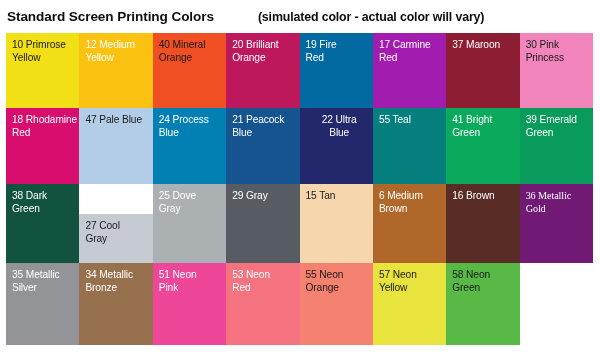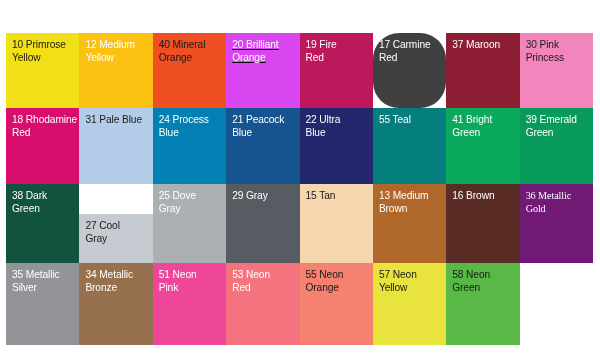--- a/index.html
+++ b/index.html
@@ -78,69 +78,73 @@
     letter-spacing: -0.1px;
     white-space: pre-line;
     word-spacing: 0px;
   }
 </style>
 </head>
 <body>
 
 <div id="page">
 
+  <div class="header">
+    <span class="header-title">Standard Screen Printing  Colors</span>
+    <span class="header-note">(simulated color - actual color will vary)</span>
+  </div>
 
   <div class="grid" id="swatch-grid">
       <div class="swatch" style="background: rgb(242, 224, 22);">
         <span class="swatch-label" style="color: rgb(26, 26, 26);">10 Primrose
 Yellow</span>
       </div>
       <div class="swatch" style="background: rgb(251, 194, 17);">
         <span class="swatch-label" style="color: rgb(255, 255, 255);">12 Medium
 Yellow</span>
       </div>
       <div class="swatch" style="background: rgb(240, 78, 35);">
         <span class="swatch-label" style="color: rgb(26, 26, 26);">40 Mineral
 Orange</span>
       </div>
-      <div class="swatch" style="background: #d946ef; text-decoration: underline;">
+      <div class="swatch" style="background: #be185d;">
         <span class="swatch-label" style="color: rgb(255, 255, 255);">20 Brilliant
 Orange</span>
       </div>
-      <div class="swatch" style="background: #be185d;">
+      <div class="swatch" style="background: #0369a1;">
         <span class="swatch-label" style="color: rgb(255, 255, 255);">19 Fire
 Red</span>
       </div>
-      <div class="swatch" style="background: #404040; border-radius: 26px;">
+      <div class="swatch" style="background: #a21caf;">
         <span class="swatch-label" style="color: rgb(255, 255, 255);">17 Carmine
 Red</span>
       </div>
       <div class="swatch" style="background: rgb(140, 29, 50);">
         <span class="swatch-label" style="color: rgb(255, 255, 255);">37 Maroon</span>
       </div>
       <div class="swatch" style="background: rgb(242, 133, 187);">
         <span class="swatch-label" style="color: rgb(26, 26, 26);">30 Pink
 Princess</span>
       </div>
       <div class="swatch" style="background: rgb(216, 14, 110);">
         <span class="swatch-label" style="color: rgb(255, 255, 255);">18 Rhodamine
 Red</span>
       </div>
       <div class="swatch" style="background: rgb(179, 205, 232);">
-        <span class="swatch-label" style="color: rgb(26, 26, 26);">31 Pale Blue</span>
+        <span class="swatch-label" style="color: rgb(26, 26, 26);">47 Pale Blue</span>
       </div>
       <div class="swatch" style="background: rgb(2, 128, 180);">
         <span class="swatch-label" style="color: rgb(255, 255, 255);">24 Process
 Blue</span>
       </div>
       <div class="swatch" style="background: rgb(21, 84, 142);">
         <span class="swatch-label" style="color: rgb(255, 255, 255);">21 Peacock
 Blue</span>
       </div>
-      <div class="swatch" style="background: rgb(35, 39, 107);">
+      <div class="swatch" style="background: rgb(35, 39, 107); text-align: center;">
         <span class="swatch-label" style="color: rgb(255, 255, 255);">22 Ultra
 Blue</span>
       </div>
       <div class="swatch" style="background: rgb(4, 127, 125);">
         <span class="swatch-label" style="color: rgb(255, 255, 255);">55 Teal</span>
       </div>
       <div class="swatch" style="background: rgb(11, 169, 92);">
         <span class="swatch-label" style="color: rgb(255, 255, 255);">41 Bright
 Green</span>
       </div>
@@ -160,21 +164,21 @@
         <span class="swatch-label" style="color: rgb(255, 255, 255);">25 Dove
 Gray</span>
       </div>
       <div class="swatch" style="background: rgb(87, 92, 99);">
         <span class="swatch-label" style="color: rgb(255, 255, 255);">29 Gray</span>
       </div>
       <div class="swatch" style="background: rgb(246, 214, 172);">
         <span class="swatch-label" style="color: rgb(26, 26, 26);">15 Tan</span>
       </div>
       <div class="swatch" style="background: rgb(176, 104, 42);">
-        <span class="swatch-label" style="color: rgb(255, 255, 255);">13 Medium
+        <span class="swatch-label" style="color: rgb(255, 255, 255);">6 Medium
 Brown</span>
       </div>
       <div class="swatch" style="background: rgb(90, 44, 38);">
         <span class="swatch-label" style="color: rgb(255, 255, 255);">16 Brown</span>
       </div>
       <div class="swatch" style="background: #701a75; font-family: Liberation Serif, serif;">
         <span class="swatch-label" style="color: rgb(255, 255, 255);">36 Metallic
 Gold</span>
       </div>
       <div class="swatch" style="background: rgb(146, 148, 151);">

